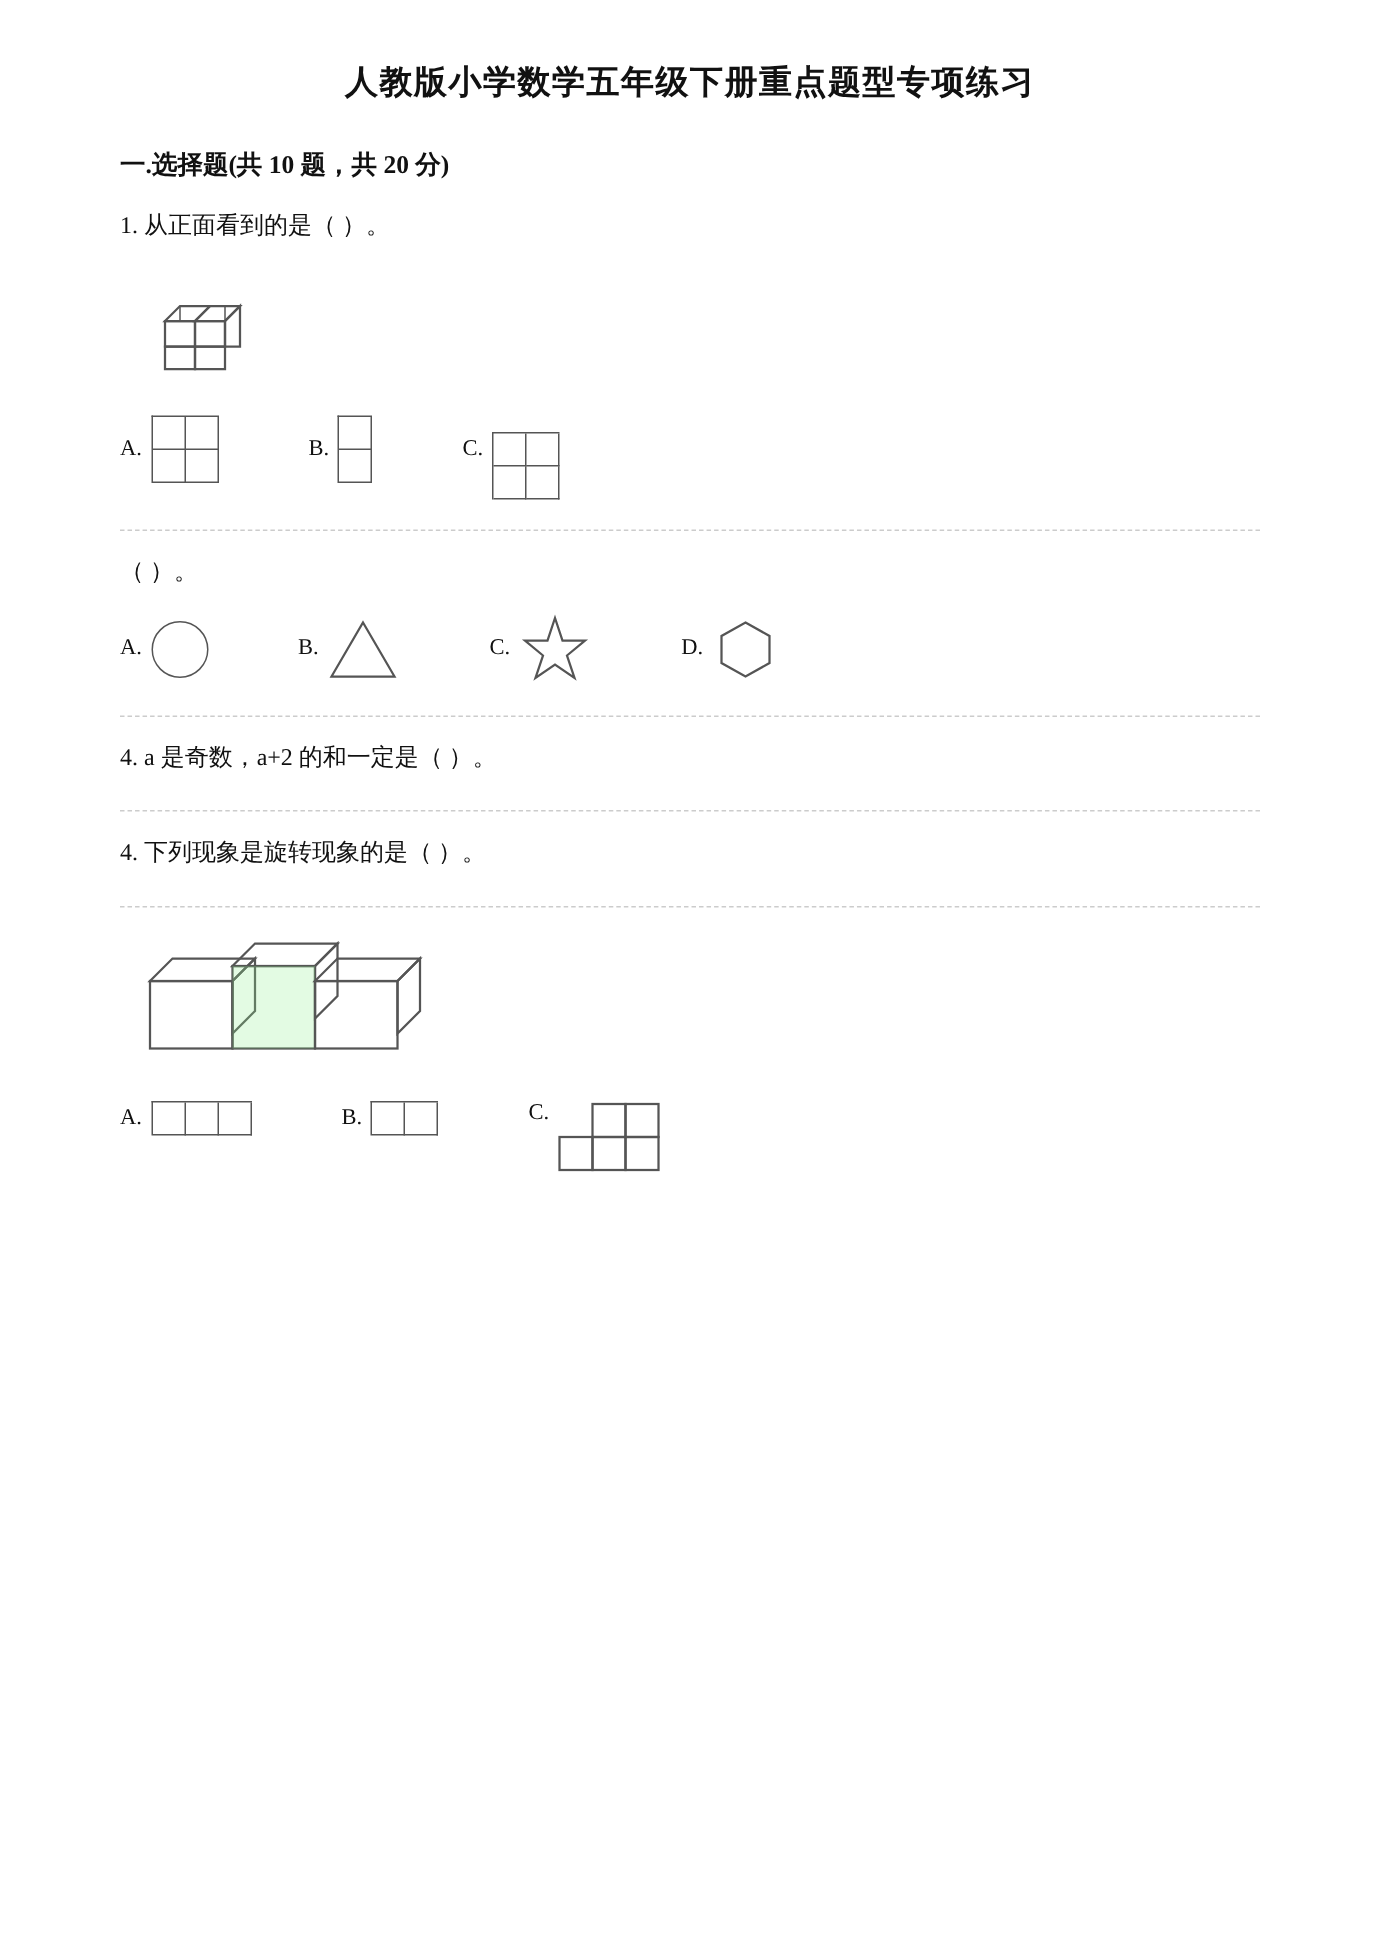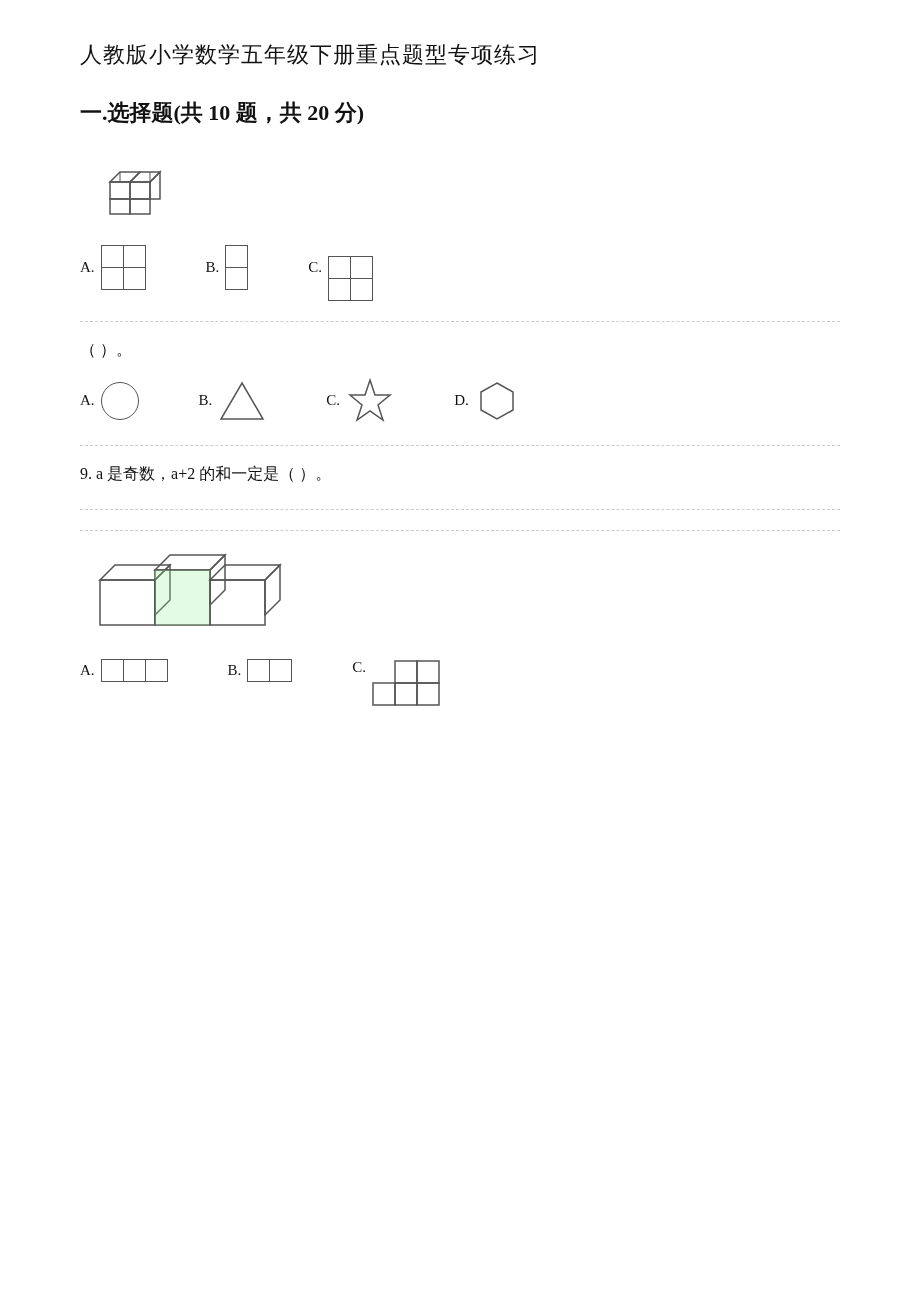--- a/index.html
+++ b/index.html
@@ -6,27 +6,28 @@
     body {
       background: #fff;
       font-family: "SimSun", "宋体", serif;
       font-size: 16px;
       color: #111;
       width: 920px;
       min-height: 1302px;
       padding: 40px 80px;
     }
     h1 {
+      text-align: center;
       font-size: 22px;
-      font-weight: normal;
+      font-weight: bold;
       margin-bottom: 28px;
       letter-spacing: 1px;
     }
     .section-title {
-      font-size: 22px;
+      font-size: 17px;
       font-weight: bold;
       margin-bottom: 16px;
     }
     .question {
       margin-bottom: 20px;
     }
     .question-text {
       margin-bottom: 10px;
       line-height: 1.8;
     }
@@ -115,20 +116,21 @@
     }
   </style>
 </head>
 <body>
 
 <h1>人教版小学数学五年级下册重点题型专项练习</h1>
 
 <div class="section-title">一.选择题(共 10 题，共 20 分)</div>
 
 <div class="question">
+  <div class="question-text">1. 从正面看到的是（       ）。</div>
 
   <div class="q1-3d">
     <svg width="90" height="80" viewBox="0 0 90 80">
 
       <polygon points="10,55 30,55 30,70 10,70" fill="none" stroke="#555" stroke-width="1.5"></polygon>
 
       <polygon points="10,38 30,38 30,55 10,55" fill="none" stroke="#555" stroke-width="1.5"></polygon>
 
       <polygon points="30,55 50,55 50,70 30,70" fill="none" stroke="#555" stroke-width="1.5"></polygon>
 
@@ -211,26 +213,27 @@
       <svg width="44" height="44" viewBox="0 0 44 44">
         <polygon points="22,4 38,13 38,31 22,40 6,31 6,13" fill="none" stroke="#555" stroke-width="1.5"></polygon>
       </svg>
     </div>
   </div>
 </div>
 
 <hr class="divider">
 
 <div class="question">
-  <div class="question-text">9. a 是奇数，a+2 的和一定是（       ）。</div>
-</div>
-
-<hr class="divider">
-
-<div class="question">
+  <div class="question-text">4. a 是奇数，a+2 的和一定是（       ）。</div>
+</div>
+
+<hr class="divider">
+
+<div class="question">
+  <div class="question-text">4. 下列现象是旋转现象的是（       ）。</div>
 </div>
 
 <hr class="divider">
 
 <div class="question">
 
   <div class="q5-3d">
     <svg width="240" height="100" viewBox="0 0 240 100">
 
       <rect x="10" y="35" width="55" height="45" fill="none" stroke="#555" stroke-width="1.5"></rect>

